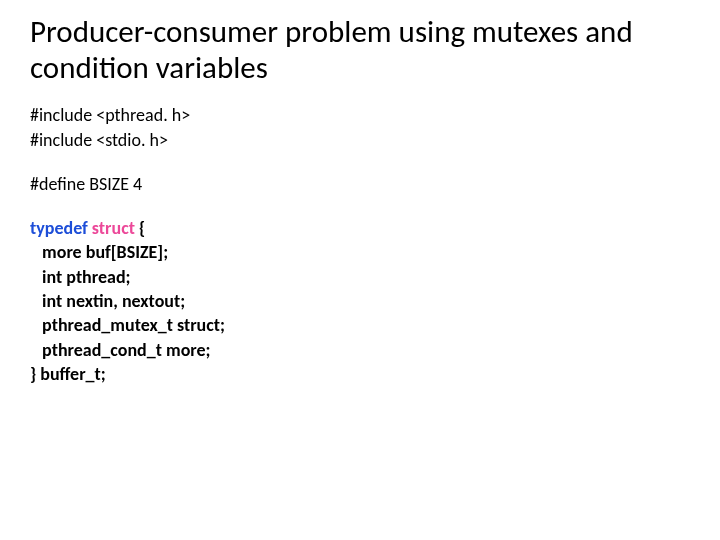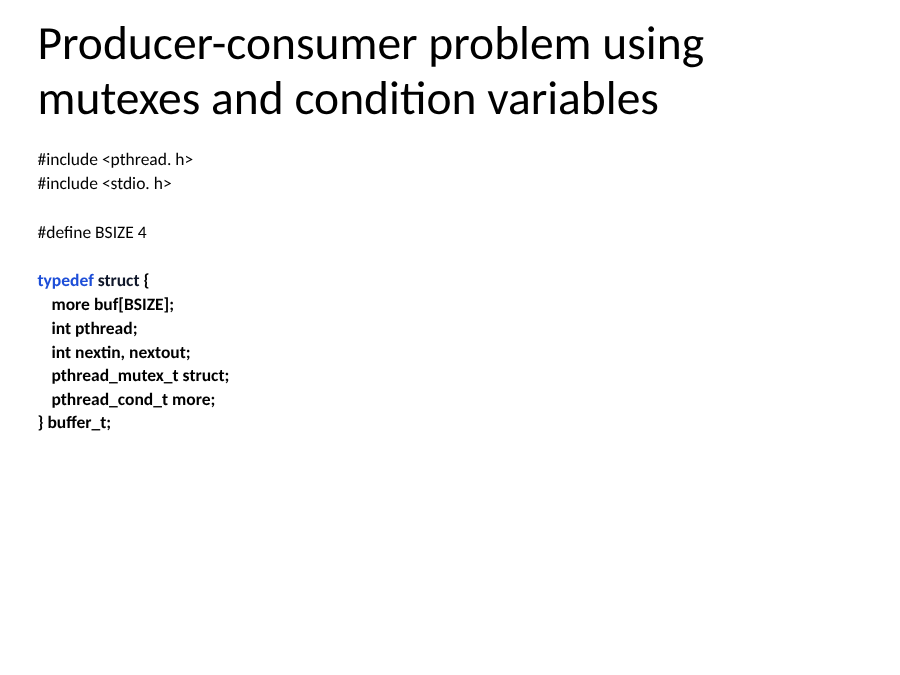--- a/index.html
+++ b/index.html
@@ -10,37 +10,37 @@
     background: #ffffff;
     font-family: Calibri, "Segoe UI", Arial, sans-serif;
     box-sizing: border-box;
     overflow: hidden;
   }
   .slide {
     padding: 14px 30px 20px 30px;
     box-sizing: border-box;
   }
   .title {
-    font-size: 38px;
+    font-size: 31px;
     line-height: 1.15;
     font-weight: 400;
     color: #000;
     margin: 0 0 18px 0;
     letter-spacing: 0px;
   }
   .block {
-    font-size: 14px;
+    font-size: 18px;
     line-height: 1.35;
     color: #000;
     margin-bottom: 20px;
   }
   .line { white-space: pre; }
   .indent { padding-left: 8px; display: block; }
   .kw-blue { color: #1d4ed8; font-weight: 700; }
-  .kw-teal { color: #0f172a; font-weight: 700; }
+  .kw-teal { color: #ec4899; font-weight: 700; }
   .bold { font-weight: 700; }
 </style>
 </head>
 <body>
 
 <div class="slide">
   <h1 class="title">Producer-consumer problem using mutexes and condition variables</h1>
 
   <div class="block">
     <div class="line">#include &lt;pthread. h&gt;</div>

